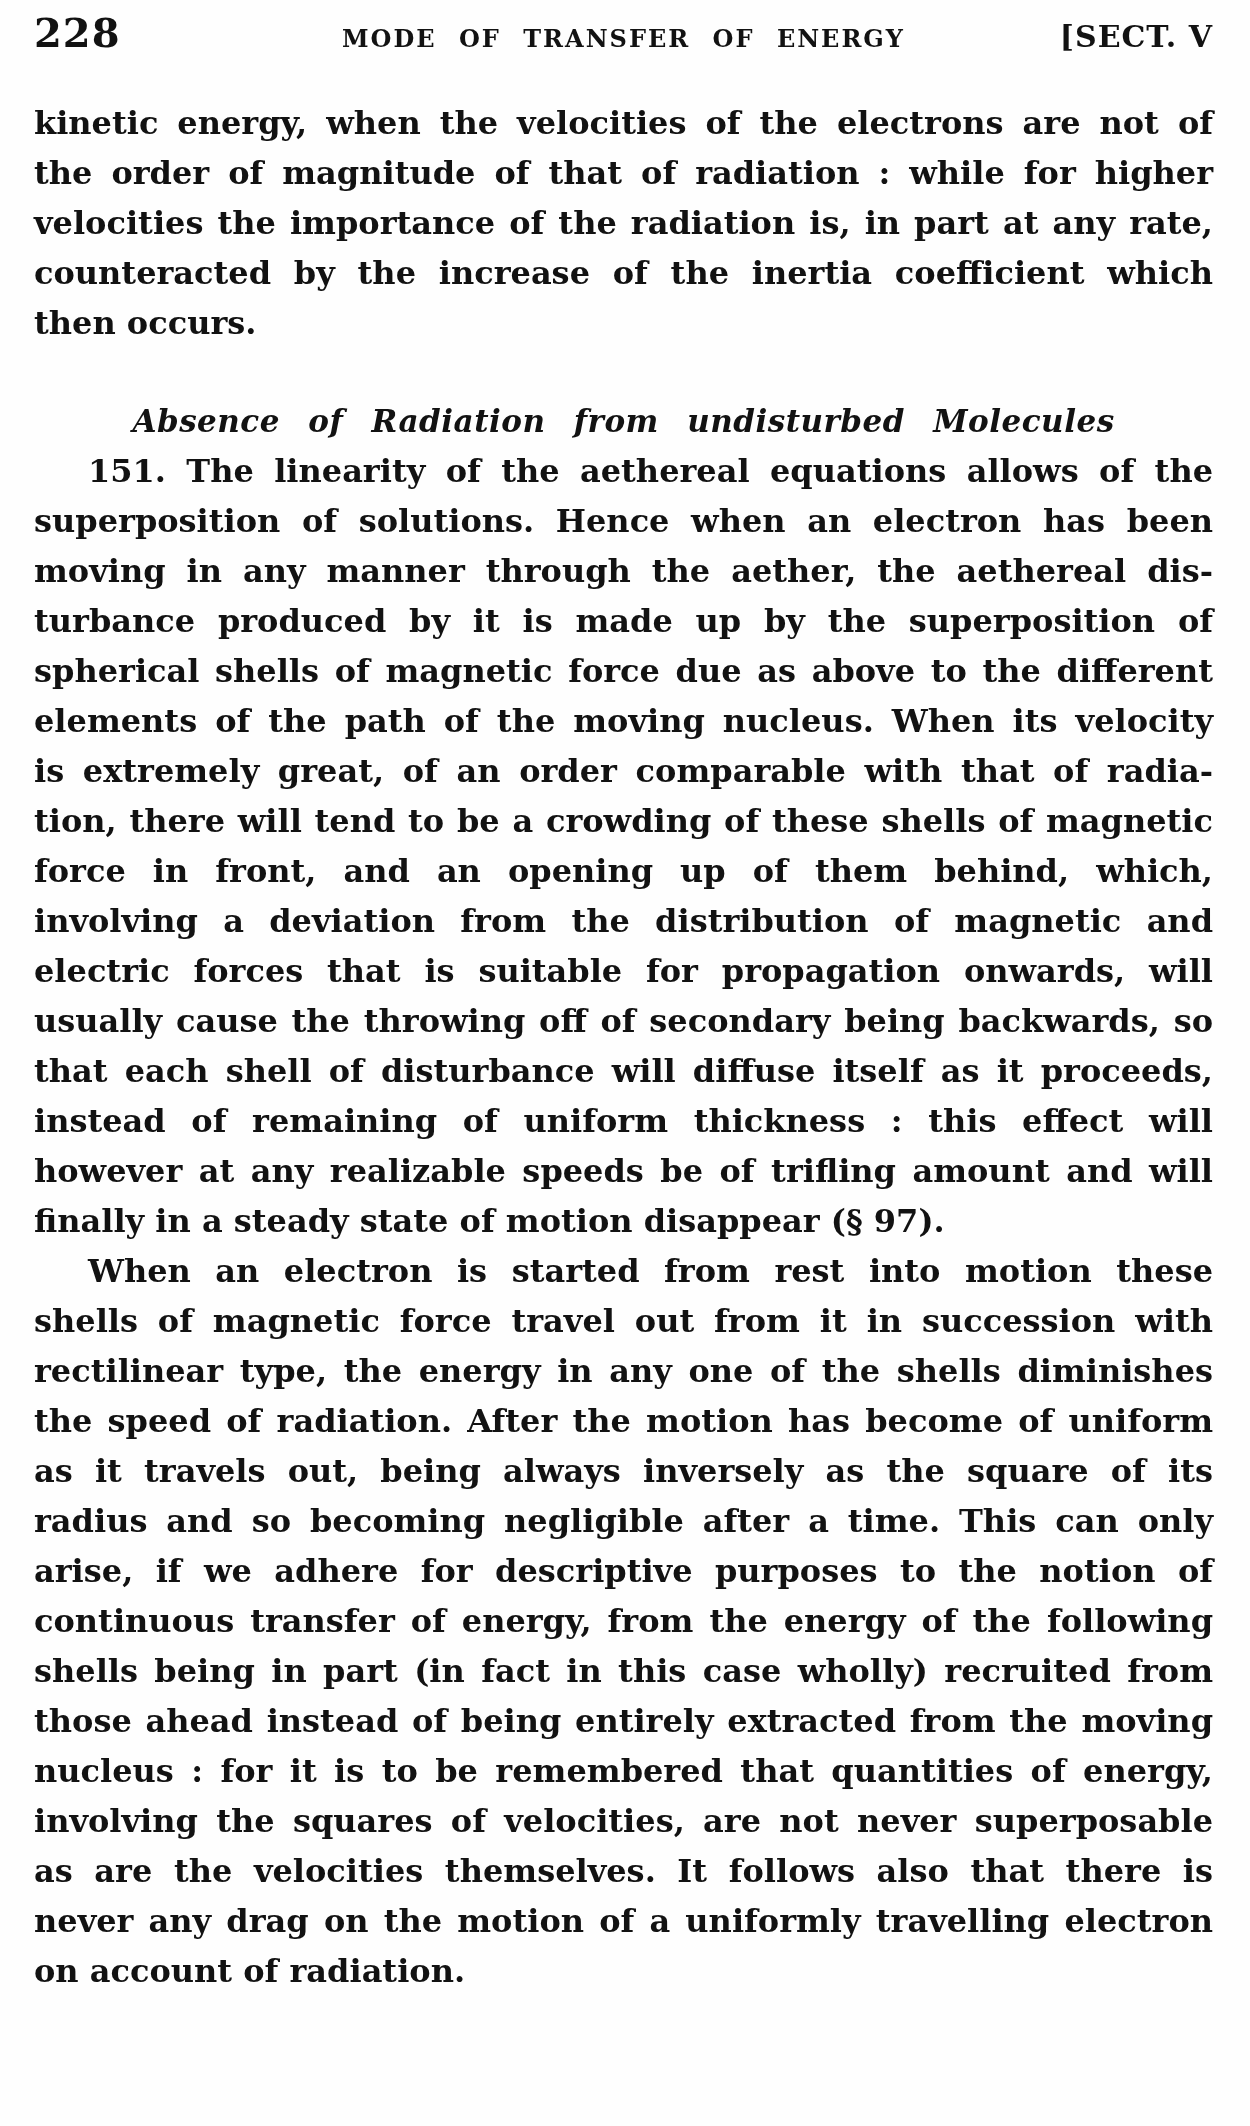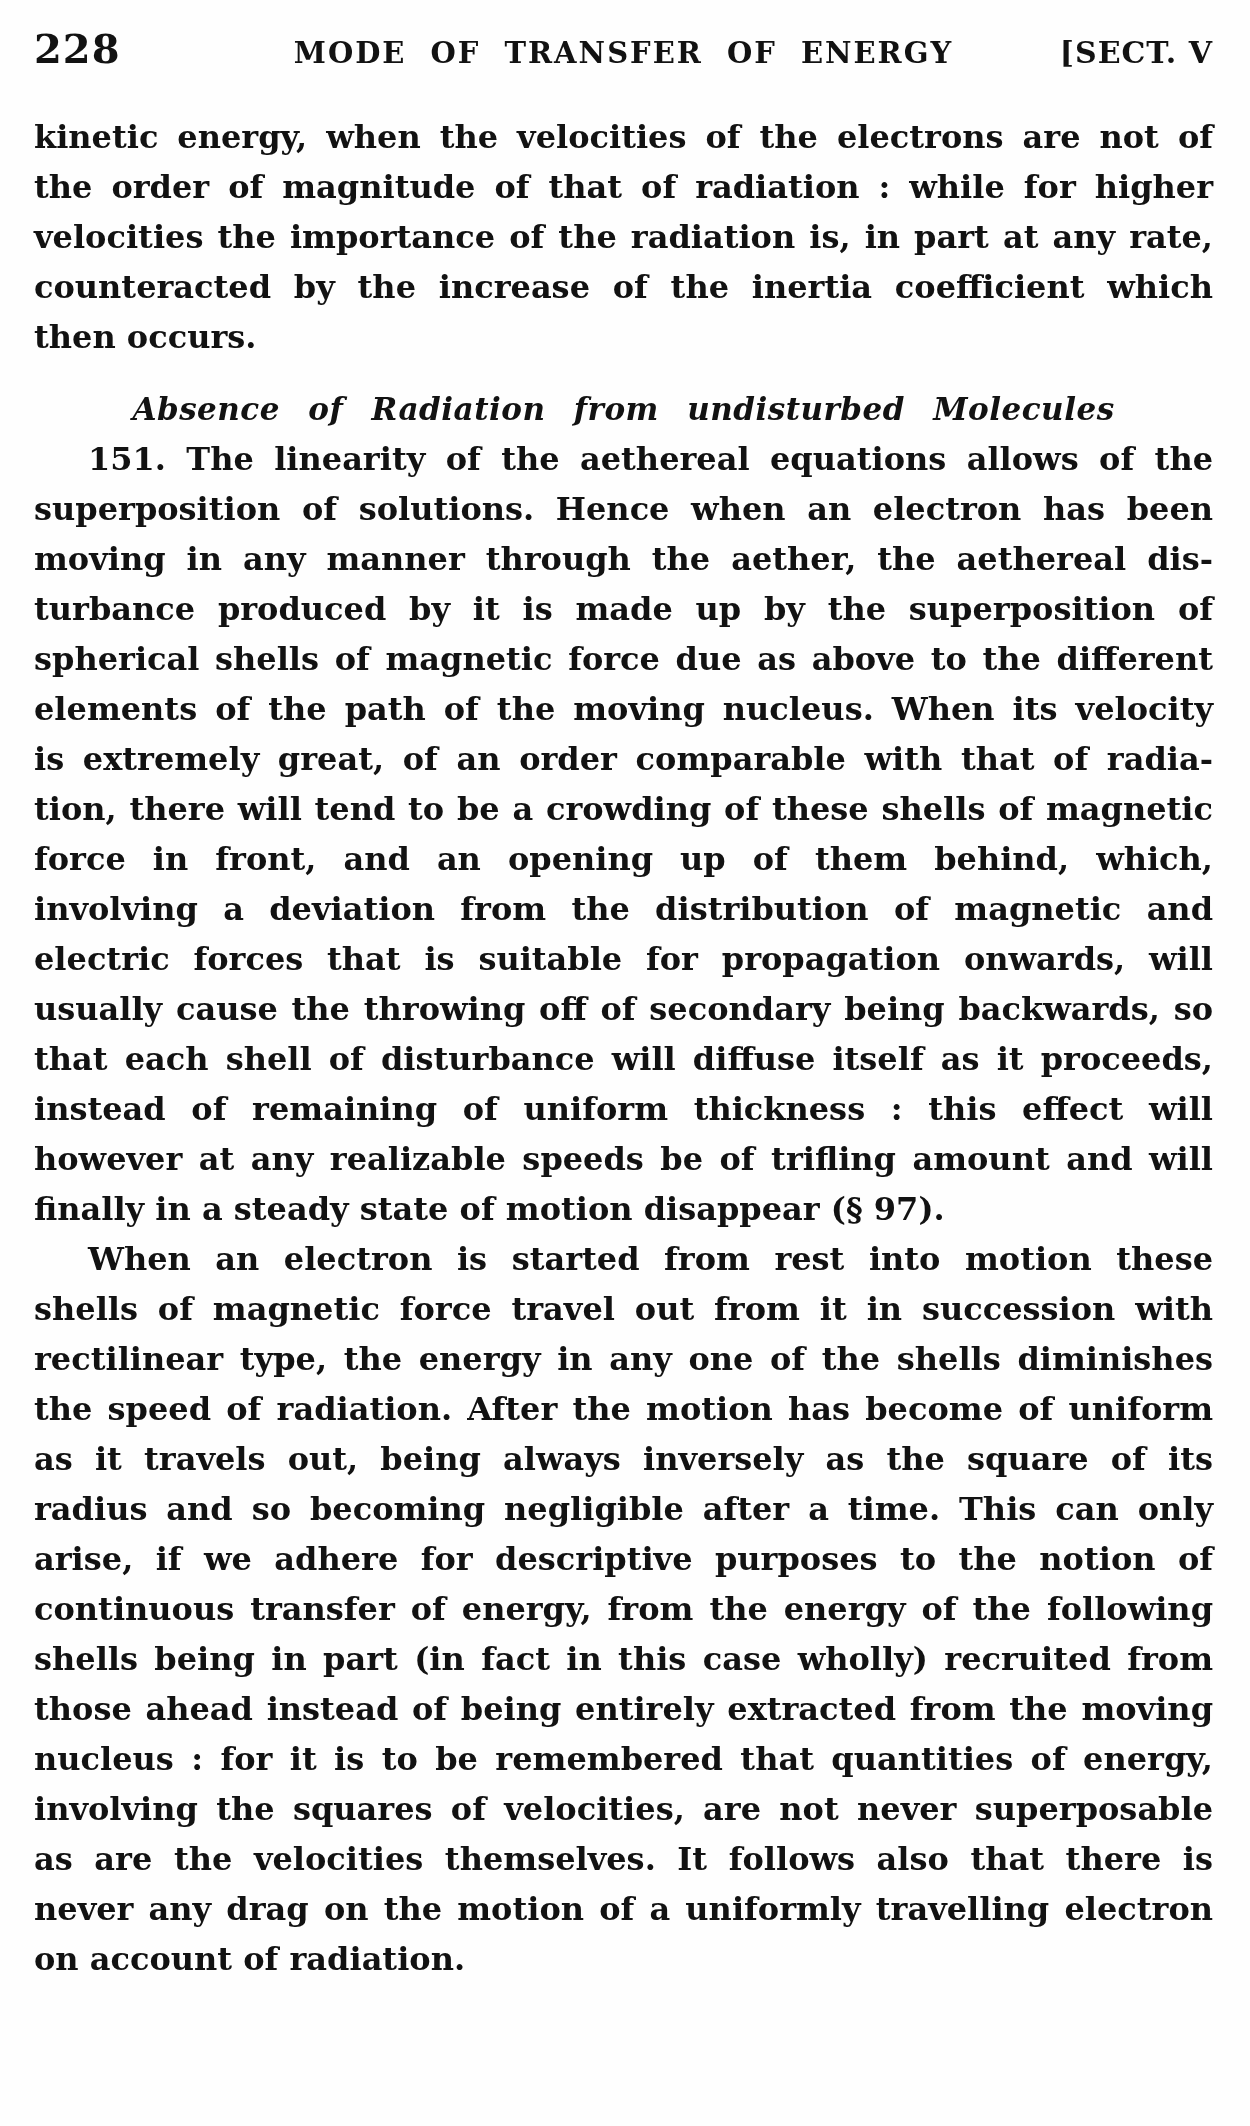--- a/index.html
+++ b/index.html
@@ -12,39 +12,39 @@
     height: 2126px;
     overflow: hidden;
     font-family: "DejaVu Serif", "Liberation Serif", serif;
     color: #121212;
   }
   .page {
     position: relative;
     width: 1250px;
     height: 2126px;
     box-sizing: border-box;
-    padding: 26px 37px 0 34px;
+    padding: 10px 37px 0 34px;
     background: #fefefe;
   }
   
   .header {
     display: grid;
     grid-template-columns: 1fr auto 1fr;
     align-items: baseline;
     line-height: 46px;
   }
   .page-number {
     justify-self: start;
     font-size: 40px;
     font-weight: bold;
     letter-spacing: 1px;
   }
   .running-title {
     justify-self: center;
-    font-size: 29px;
+    font-size: 24px;
     font-weight: bold;
     letter-spacing: 2px;
     word-spacing: 12px;
   }
   .section-marker {
     justify-self: end;
     font-size: 30px;
     font-weight: bold;
     letter-spacing: 1px;
     margin-left: 26px;
@@ -62,21 +62,21 @@
     white-space: normal;
   }
   .line.last {
     text-align-last: left;
   }
   .para.indent .line:first-child {
     text-indent: 54px;
   }
   .para-intro { margin-top: 36px; }
   .section-heading {
-    margin-top: 22px;
+    margin-top: 48px;
     line-height: 50px;
     font-size: 31px;
     font-weight: bold;
     font-style: italic;
     text-align: center;
     word-spacing: 17px;
     letter-spacing: 0.5px;
   }
   .para-151 { }
 </style>

